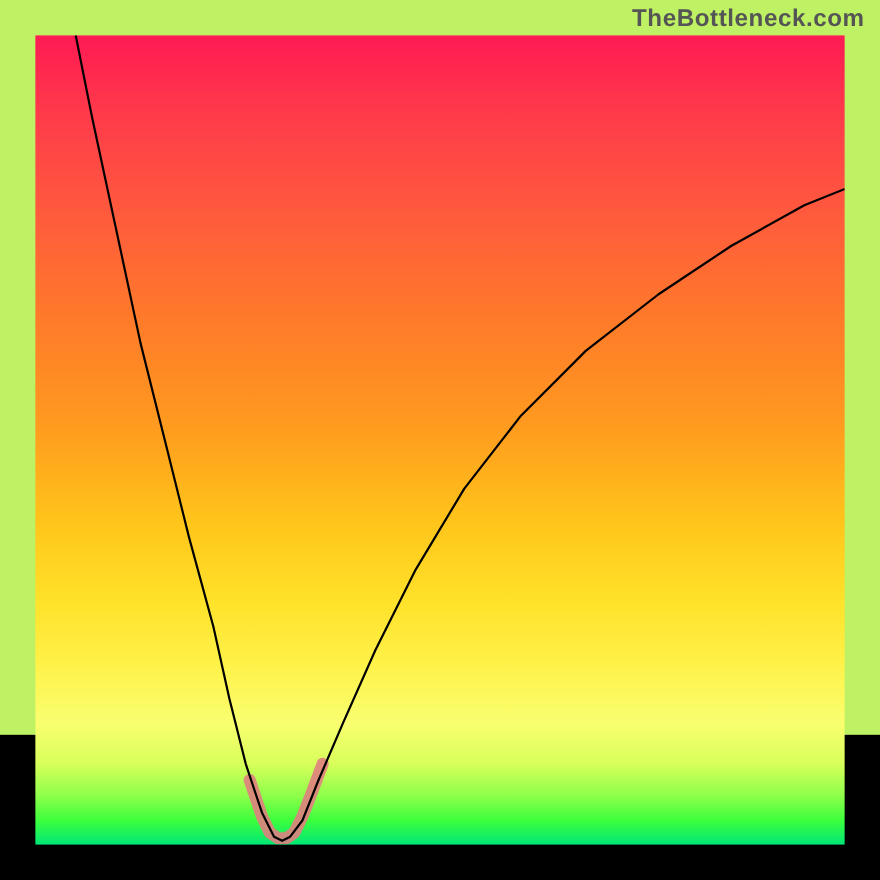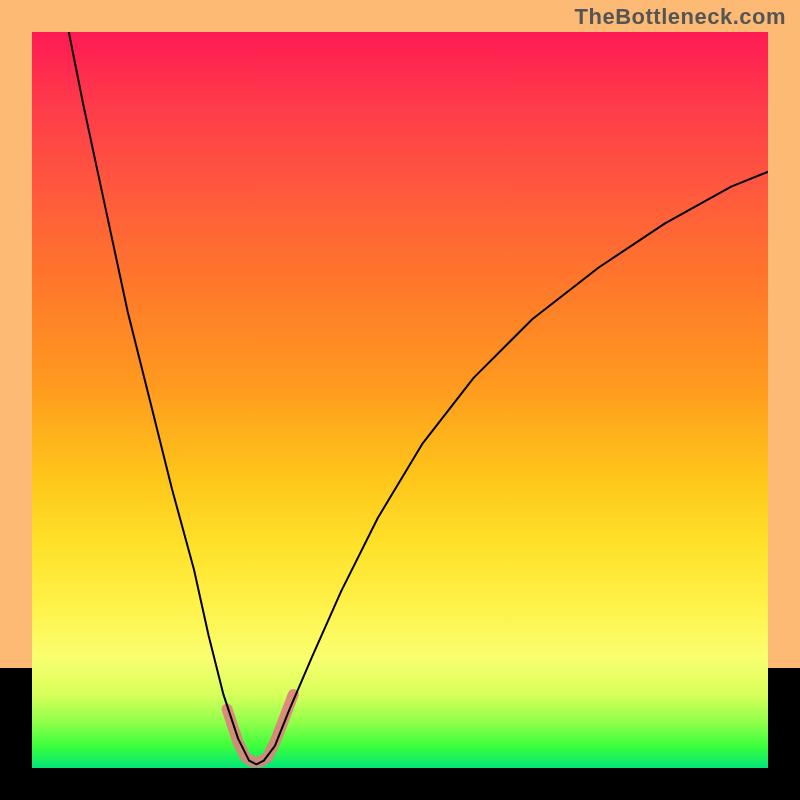--- a/index.html
+++ b/index.html
@@ -8,21 +8,21 @@
     width: 800px;
     height: 800px;
     background: #000;
     font-family: Arial, Helvetica, sans-serif;
     overflow: hidden;
   }
   .frame {
     position: relative;
     width: 800px;
     height: 668px;
-    background: #fdba74;
+    background: #bef264;
   }
   .watermark {
     position: absolute;
     top: 4px;
     right: 14px;
     color: #555;
     font-size: 22px;
     font-weight: 600;
     letter-spacing: 0.5px;
     z-index: 5;

